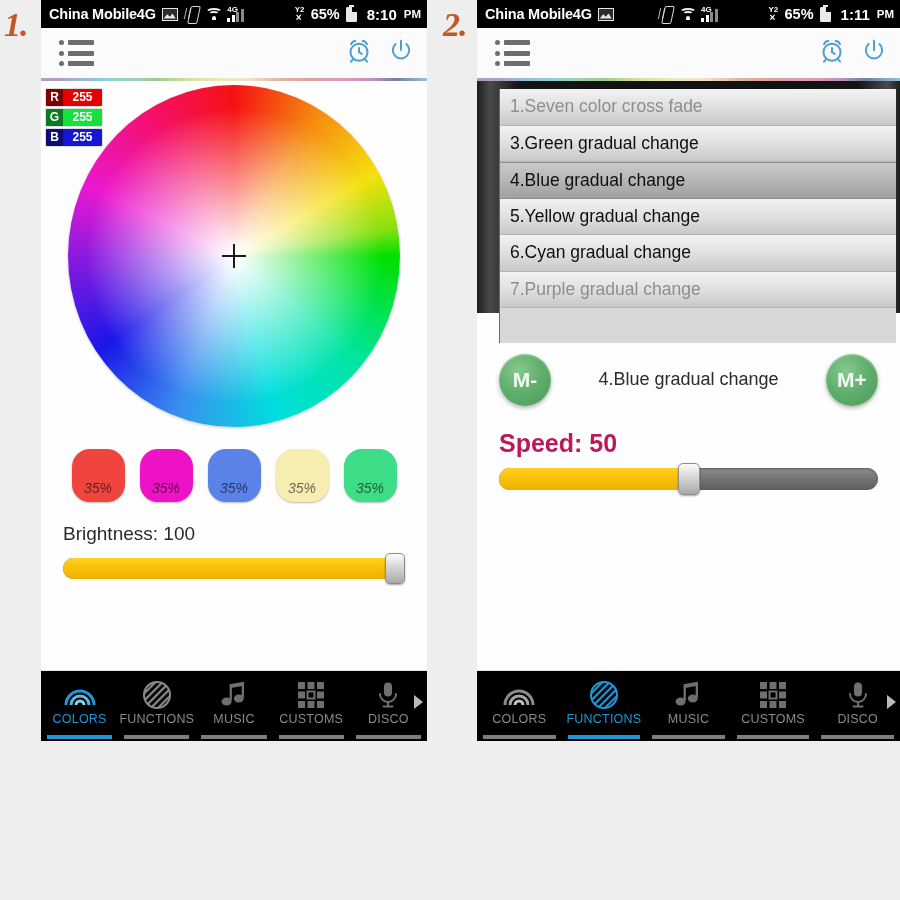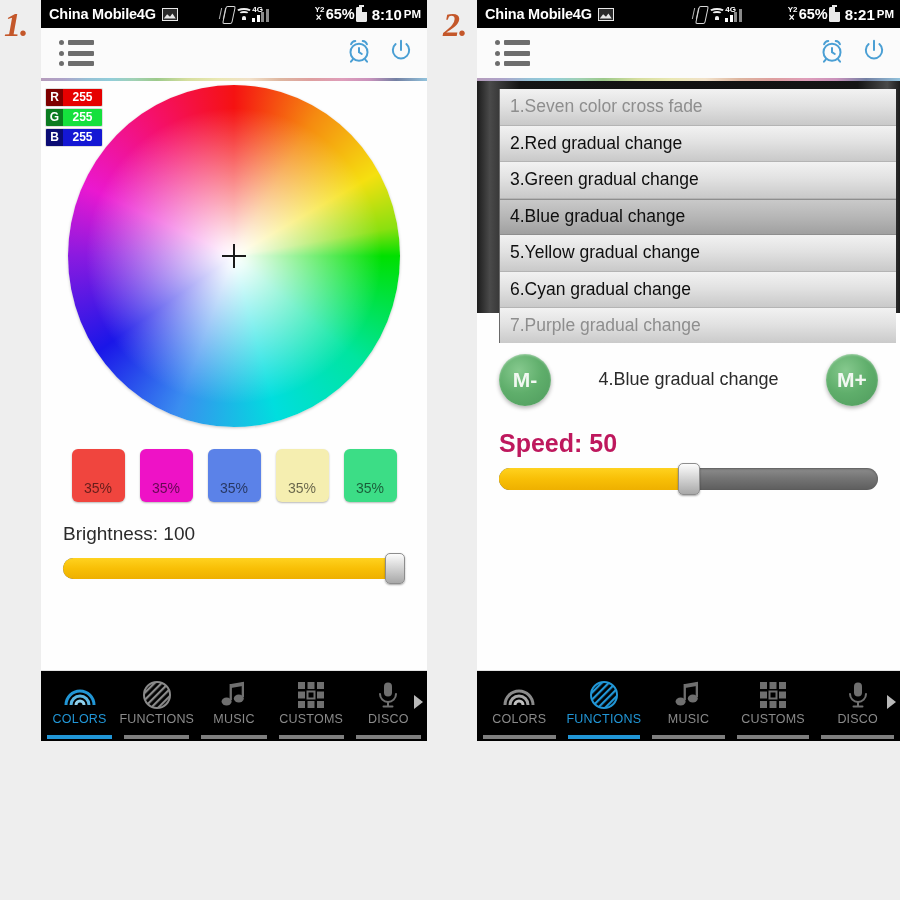--- a/index.html
+++ b/index.html
@@ -55,21 +55,21 @@
     background: #2b2b2b;
   }
   .sb-pic::after {
     content: "";
     position: absolute; left: 1px; right: 1px; bottom: 1px;
     height: 6px;
     background: #e8e8e8;
     clip-path: polygon(0 100%, 28% 30%, 52% 72%, 72% 18%, 100% 100%);
   }
   .sb-spacer { flex: 1 1 auto; min-width: 8px; }
-  .sb-icons { display: flex; align-items: center; }
+  .sb-icons { display: flex; align-items: center; gap: 5px; }
   .ic { display: inline-block; }
   .ic-vibrate { width: 13px; height: 17px; position: relative; }
   .ic-vibrate::before {
     content: "";
     position: absolute; left: 2px; top: 0;
     width: 8px; height: 16px;
     border: 1.6px solid #d8d8d8;
     border-radius: 2px;
     transform: skewX(-12deg);
   }
@@ -201,23 +201,24 @@
   }
   .wheel-cross::before { left: 50%; top: 0; width: 2.4px; height: 24px; margin-left: -1.2px; }
   .wheel-cross::after { top: 50%; left: 0; height: 2.4px; width: 24px; margin-top: -1.2px; }
 
   .swatches {
     position: absolute; left: 0; right: 0; top: 368px;
     display: flex; justify-content: center; gap: 15px;
   }
   .swatch {
     width: 53px; height: 53px;
-    border-radius: 6px;
+    border-radius: 18px;
     position: relative;
     box-shadow: 0 1px 2px rgba(0,0,0,.28);
+    font-style: italic;
   }
   .swatch .pct {
     position: absolute; left: 0; right: 0; bottom: 6px;
     text-align: center;
     font-size: 14px;
     color: rgba(0,0,0,.58);
   }
 
   .bright-label {
     position: absolute; left: 22px; top: 442px;
@@ -562,21 +563,21 @@
             <i class="b2"></i>
             <i class="b3"></i>
             <i class="b4"></i>
         </span>
         <span class="ic-sim2">
           <span class="lbl">Y2</span>
           <span class="x">×</span>
         </span>
         <span class="sb-batt-txt">65%</span>
         <span class="ic-batt"></span>
-        <span class="sb-time">8:21</span>
+        <span class="sb-time">1:11</span>
         <span class="sb-ampm">PM</span>
       </span>
     </div>
 
     <div class="appbar">
       <div class="menu-icon">
         <div class="row">
             <span class="dot"></span>
             <span class="bar"></span>
           </div>
@@ -608,21 +609,20 @@
         </span>
       </div>
     </div>
     <div class="rainbow-strip"></div>
 
     <div class="p2-body">
 
       <div class="mode-list-frame">
         <div class="mode-list">
           <div class="mode-item dim">1.Seven color cross fade</div>
-          <div class="mode-item">2.Red gradual change</div>
           <div class="mode-item">3.Green gradual change</div>
           <div class="mode-item sel">4.Blue gradual change</div>
           <div class="mode-item">5.Yellow gradual change</div>
           <div class="mode-item">6.Cyan gradual change</div>
           <div class="mode-item dim">7.Purple gradual change</div>
         </div>
       </div>
 
       <div class="mode-ctrl">
         <div class="mbtn minus">M-</div>

